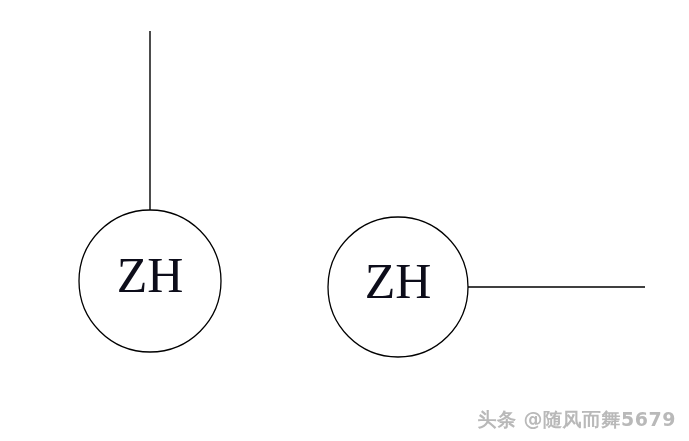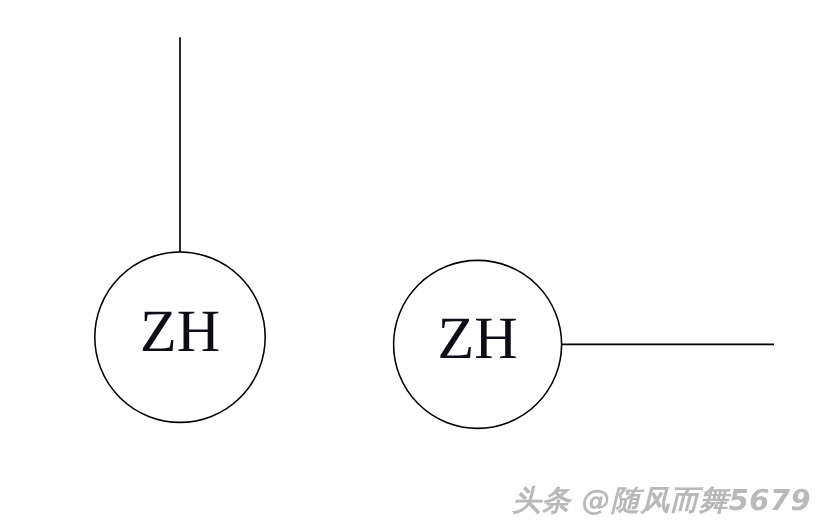--- a/index.html
+++ b/index.html
@@ -30,23 +30,22 @@
     font-size: 50px;
     fill: #0d0d1a;
     text-anchor: middle;
     dominant-baseline: middle;
   }
   #watermark {
     position: absolute;
     right: 13px;
     bottom: 8px;
     font-family: "DejaVu Sans", "Liberation Sans", sans-serif;
-    font-size: 24px;
+    font-size: 19px;
     font-weight: 700;
-    font-style: italic;
     letter-spacing: 0.5px;
     color: #b9b9b9;
     white-space: nowrap;
     user-select: none;
   }
 </style>
 </head>
 <body>
 
 <div id="canvas-root" style="width: 689px; height: 441px; background: rgb(255, 255, 255);">

